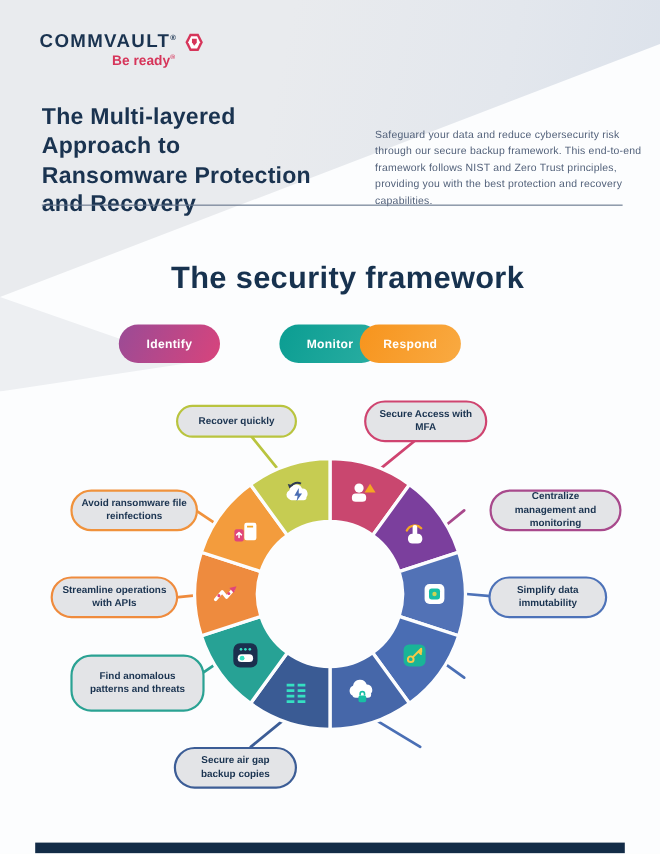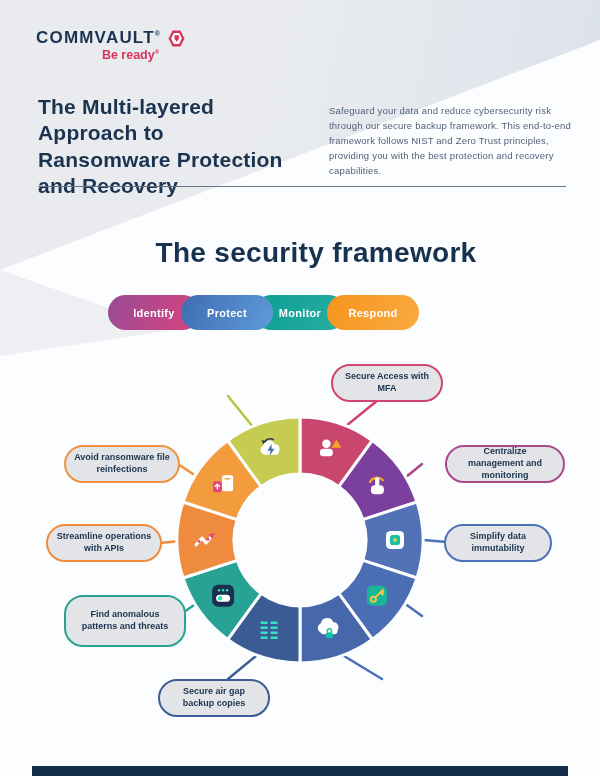--- a/index.html
+++ b/index.html
@@ -72,31 +72,28 @@
           <polygon points="7,2 17,2 22,12 17,22 7,22 2,12" fill="#d6355a"></polygon>
           <polygon points="8.6,5 15.4,5 18.8,12 15.4,19 8.6,19 5.2,12" fill="#fff"></polygon>
           <polygon points="9.5,8 15,8 15,12.5 12,16 9.5,12" fill="#d6355a"></polygon>
         </svg>
       </div>
     </div>
     <div class="tagline"><span>Be ready</span><sup>®</sup></div>
   </div>
 
   <h1 class="title" style="margin:0">The Multi-layered Approach to Ransomware Protection and Recovery</h1>
-  <p class="intro" style="margin:4px">Safeguard your data and reduce cybersecurity risk through our secure backup framework. This end-to-end framework follows NIST and Zero Trust principles, providing you with the best protection and recovery capabilities.</p>
+  <p class="intro" style="margin:16px">Safeguard your data and reduce cybersecurity risk through our secure backup framework. This end-to-end framework follows NIST and Zero Trust principles, providing you with the best protection and recovery capabilities.</p>
   <div class="divider"></div>
 
   <h2 class="fw-heading" style="margin:16px">The security framework</h2>
 
   <div class="pills">
     <div class="pill p0" style="--c1: #9a4b96; --c2: #d8447c;">
         <span>Identify</span>
-      </div>
-    <div class="pill p1" style="--c1: #3e6cb4; --c2: #5e9bd8;">
-        <span>Protect</span>
       </div>
     <div class="pill p2" style="--c1: #0b9d92; --c2: #2aaea2;">
         <span>Monitor</span>
       </div>
     <div class="pill p3" style="--c1: #f7941d; --c2: #f9aa42;">
         <span>Respond</span>
       </div>
   </div>
 
   <svg class="connectors" viewBox="0 0 600 776">
@@ -180,20 +177,23 @@
     </g>
     <g transform="translate(105.6,44.7)">
       <path d="M-8,4 a4.5,4.5 0 0 1 .5-8 a6,6 0 0 1 11.5,-1.5 a4.5,4.5 0 0 1 2.5,8.5 z" fill="#fff"></path>
       <rect x="-8" y="0" width="16" height="5" rx="2.5" fill="#fff"></rect>
       <polygon points="1,-6 -3,1 0,1 -1,6 4,-1 1,-1" fill="#4a6db3"></polygon>
       <path d="M-6,-8 a7,7 0 0 1 9,-2" stroke="#2f3b52" stroke-width="1.8" fill="none"></path>
       <polygon points="-7.5,-5.5 -4.2,-8.5 -9,-9.8" fill="#2f3b52"></polygon>
     </g>
   </svg>
 
+  <div class="callout c0" style="--c: #b9c43f;">
+      <span>Recover quickly</span>
+    </div>
   <div class="callout c1" style="--c: #cf4470;">
       <span>Secure Access with MFA</span>
     </div>
   <div class="callout c2" style="--c: #f0923c;">
       <span>Avoid ransomware file reinfections</span>
     </div>
   <div class="callout c3" style="--c: #a8498c;">
       <span>Centralize management and monitoring</span>
     </div>
   <div class="callout c4" style="--c: #ef8b3d;">

